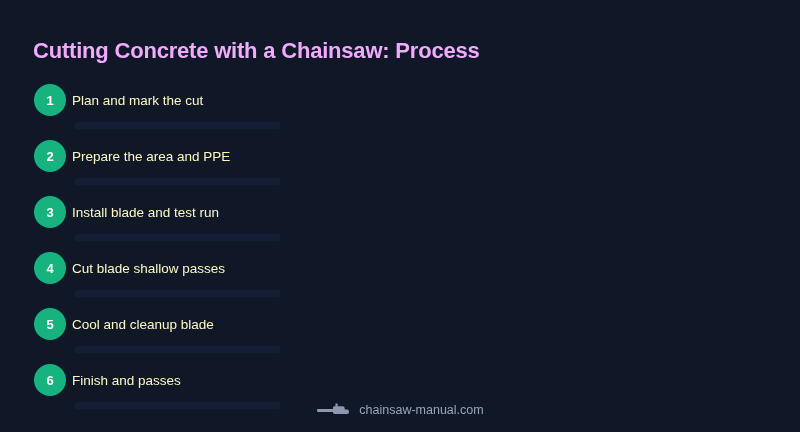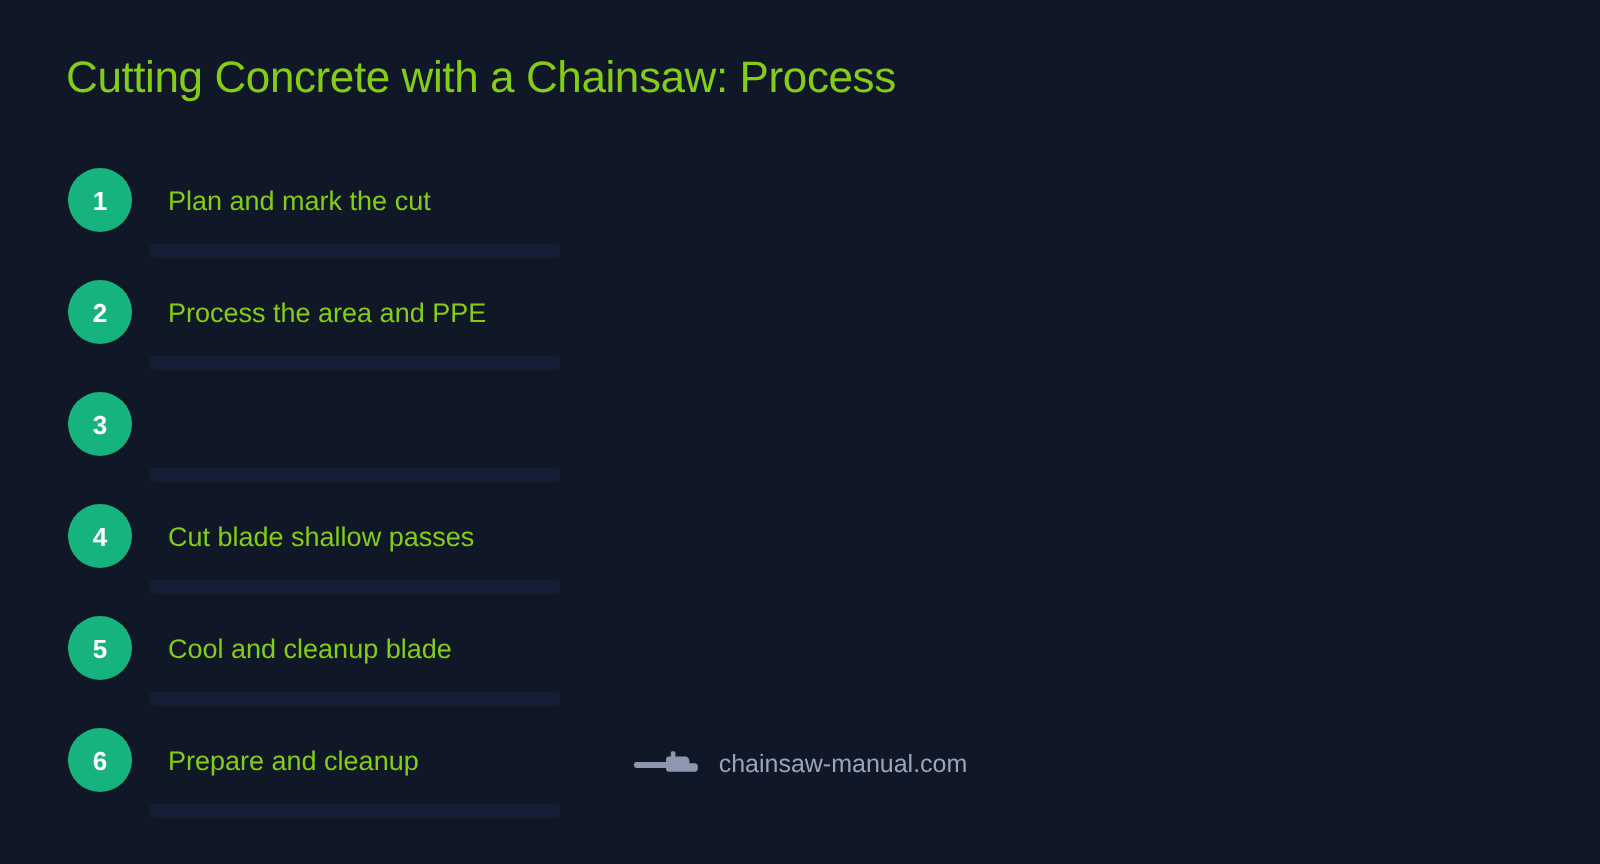--- a/index.html
+++ b/index.html
@@ -15,24 +15,24 @@
   }
   .canvas {
     position: relative;
     width: 800px;
     height: 432px;
     background: #101828;
   }
   .page-title {
     position: absolute;
     left: 33px;
-    top: 26px;
+    top: 38px;
     font-size: 22px;
-    font-weight: normal;
-    color: #84cc16;
+    font-weight: bold;
+    color: #f0abfc;
     letter-spacing: -0.2px;
     white-space: nowrap;
   }
   .steps {
     position: absolute;
     left: 0;
     top: 78px;
     width: 800px;
   }
   .step-row {
@@ -50,43 +50,43 @@
     color: #ffffff;
     font-size: 13px;
     font-weight: bold;
     display: flex;
     align-items: center;
     justify-content: center;
     line-height: 1;
   }
   .step-label {
     position: absolute;
-    left: 84px;
+    left: 72px;
     top: 0;
     height: 44px;
     display: flex;
     align-items: center;
     font-size: 13.5px;
-    color: #84cc16;
+    color: #fef9c3;
     white-space: nowrap;
   }
   .step-divider {
     position: absolute;
     left: 75px;
     top: 44px;
     width: 205px;
     height: 7px;
     background: #16203a;
     border-radius: 2px;
     opacity: 0.75;
   }
   .footer {
     position: absolute;
     left: 0;
-    top: 374px;
+    top: 402px;
     width: 800px;
     display: flex;
     align-items: center;
     justify-content: center;
     gap: 9px;
   }
   .footer-icon {
     display: block;
     width: 34px;
     height: 16px;
@@ -107,44 +107,45 @@
   <div class="steps">
 
     <div class="step-row">
       <div class="step-badge">1</div>
       <div class="step-label">Plan and mark the cut</div>
       <div class="step-divider"></div>
     </div>
 
     <div class="step-row">
       <div class="step-badge">2</div>
-      <div class="step-label">Process the area and PPE</div>
+      <div class="step-label">Prepare the area and PPE</div>
       <div class="step-divider"></div>
     </div>
 
     <div class="step-row">
       <div class="step-badge">3</div>
+      <div class="step-label">Install blade and test run</div>
       <div class="step-divider"></div>
     </div>
 
     <div class="step-row">
       <div class="step-badge">4</div>
       <div class="step-label">Cut blade shallow passes</div>
       <div class="step-divider"></div>
     </div>
 
     <div class="step-row">
       <div class="step-badge">5</div>
       <div class="step-label">Cool and cleanup blade</div>
       <div class="step-divider"></div>
     </div>
 
     <div class="step-row">
       <div class="step-badge">6</div>
-      <div class="step-label">Prepare and cleanup</div>
+      <div class="step-label">Finish and passes</div>
       <div class="step-divider"></div>
     </div>
 
   </div>
 
   <div class="footer">
     <span>
       <svg class="footer-icon" viewBox="0 0 34 16" xmlns="http://www.w3.org/2000/svg">
         <rect x="1" y="7" width="17" height="3" rx="1.2" fill="#8d97ad"></rect>
         <path d="M18 4.2 h8.5 a2.2 2.2 0 0 1 2.2 2.2 v1.2 h2.6 a1.6 1.6 0 0 1 1.6 1.6 v1.1 a1.6 1.6 0 0 1 -1.6 1.6 h-12.7 a1.6 1.6 0 0 1 -1.6 -1.6 v-4.5 a1.6 1.6 0 0 1 1 -1.6 z" fill="#8d97ad"></path>

